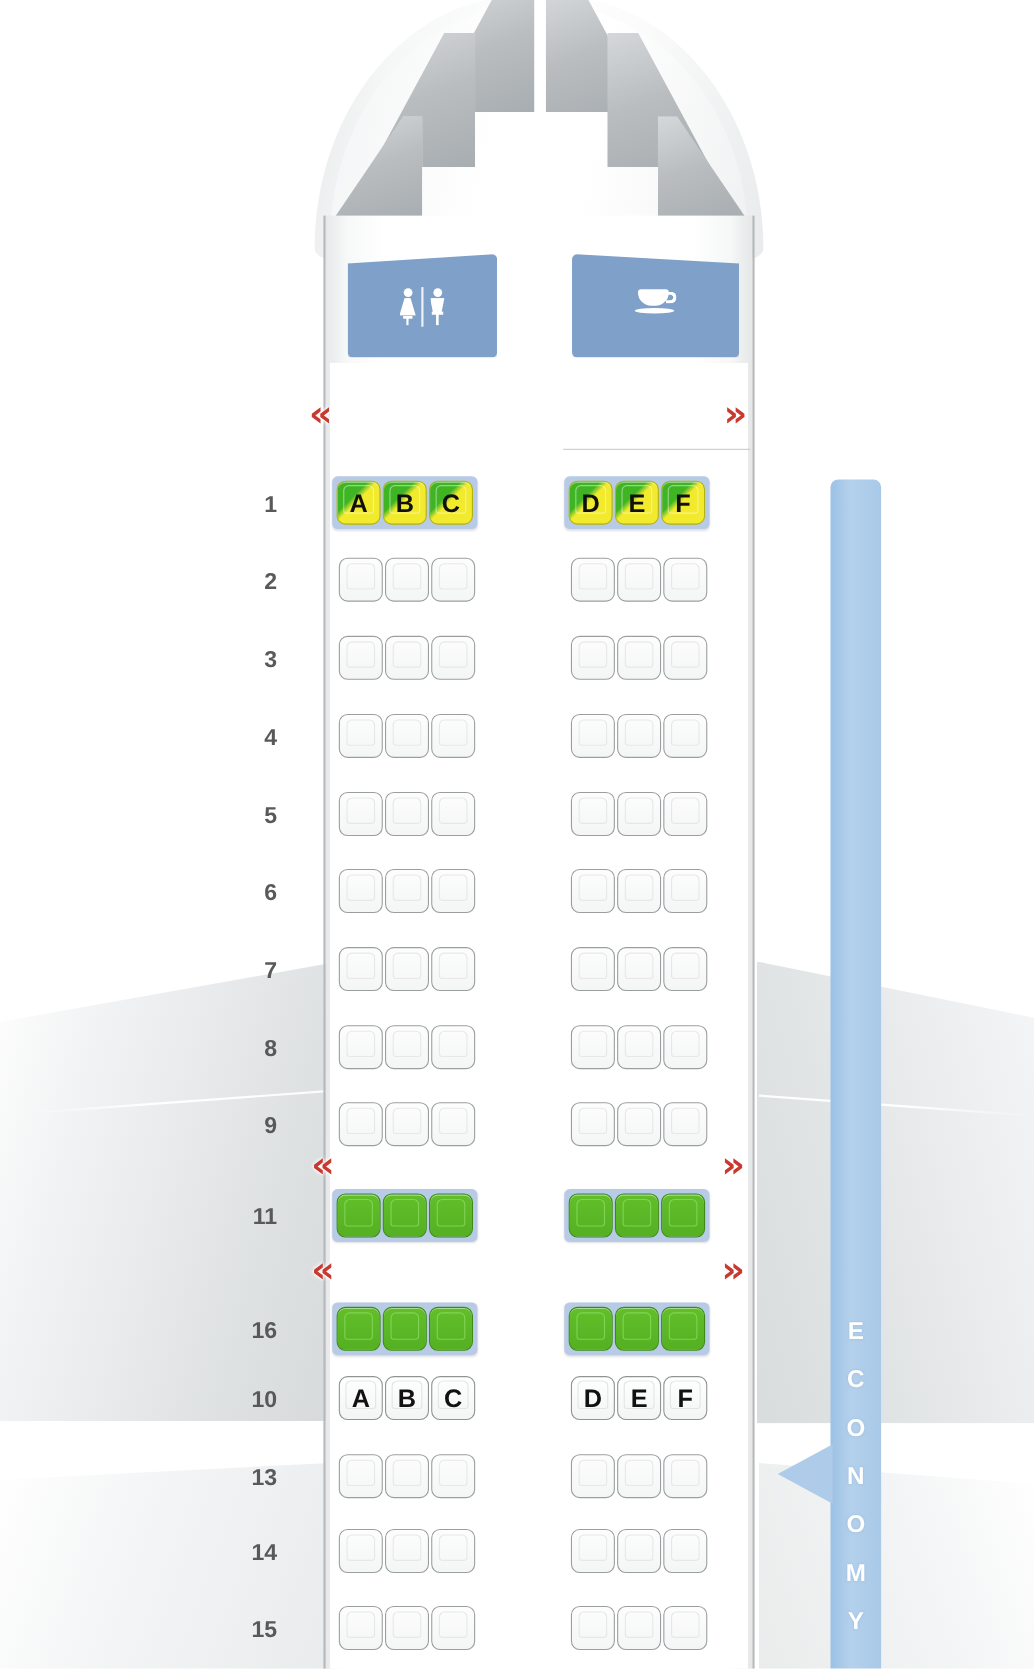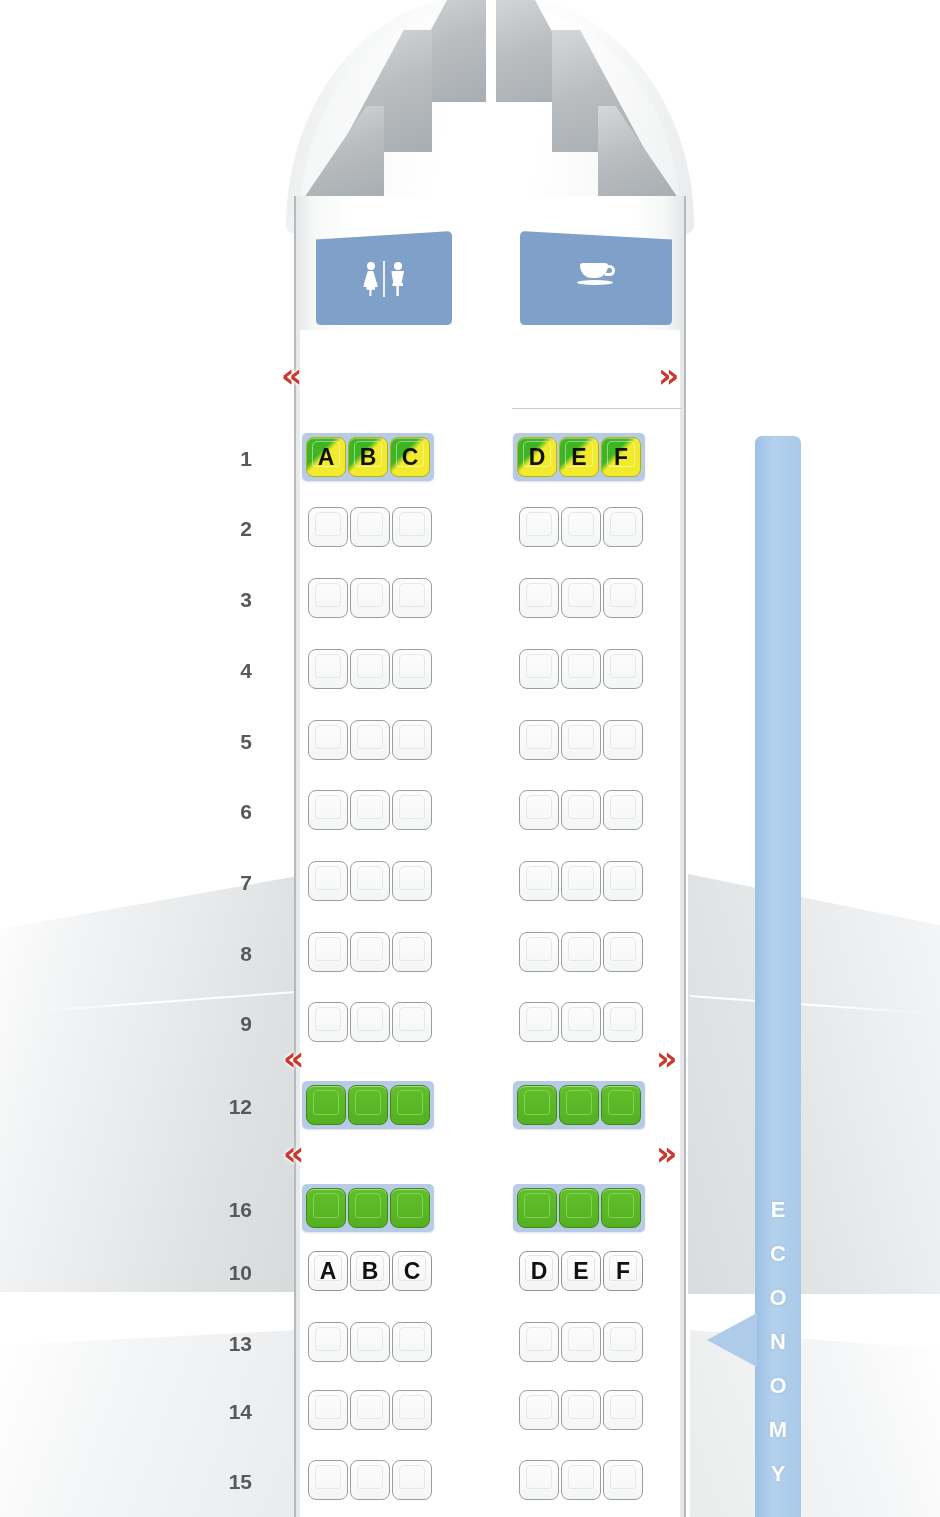--- a/index.html
+++ b/index.html
@@ -460,21 +460,21 @@
           </div>
           <div class="seat empty">
             <span></span>
           </div>
           <div class="seat empty">
             <span></span>
           </div>
         </div>
       </div>
       <div class="row" style="left: 0px; top: 1085px; width: 940px;">
-        <div class="rownum" style="left: 196px; top: 10px;">12</div>
+        <div class="rownum" style="left: 196px; top: 10px;">11</div>
         <div class="blk hl" style="left: 302px; top: -4px;">
           <div class="seat green">
             <span></span>
           </div>
           <div class="seat green">
             <span></span>
           </div>
           <div class="seat green">
             <span></span>
           </div>

